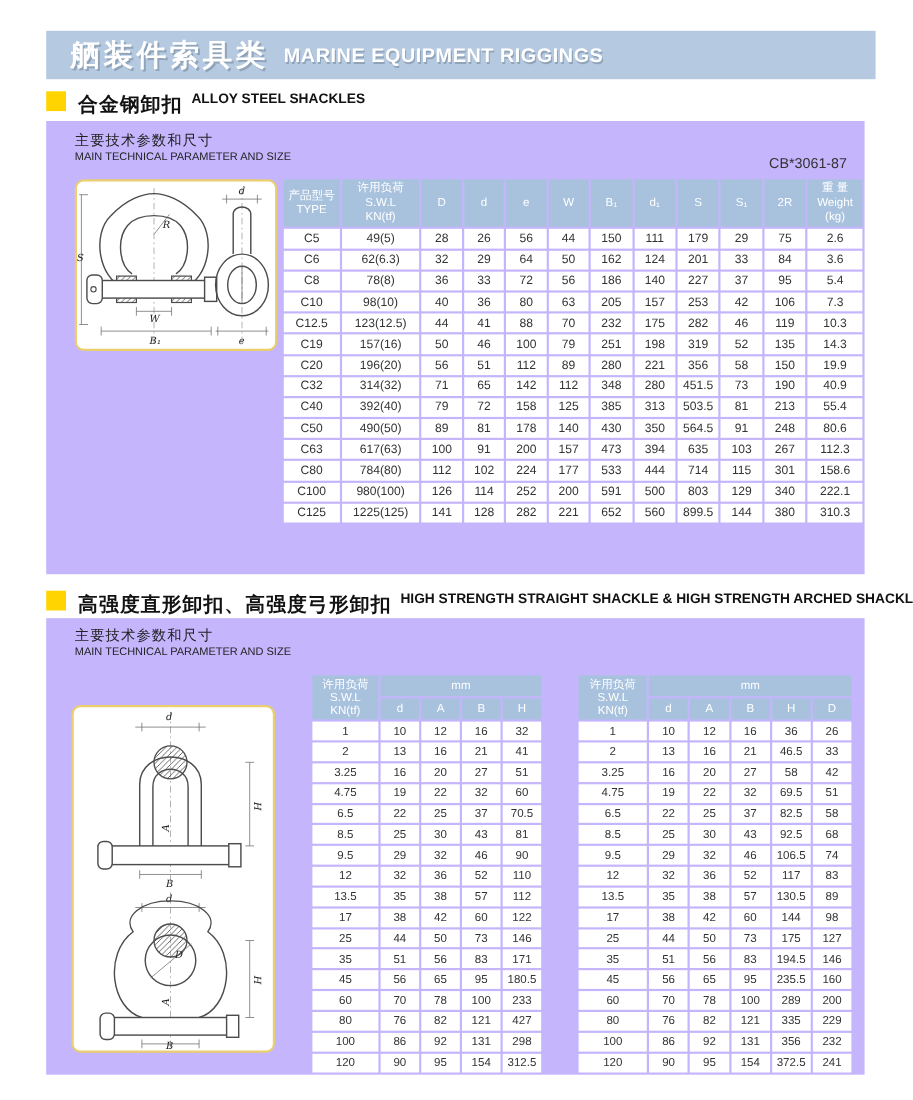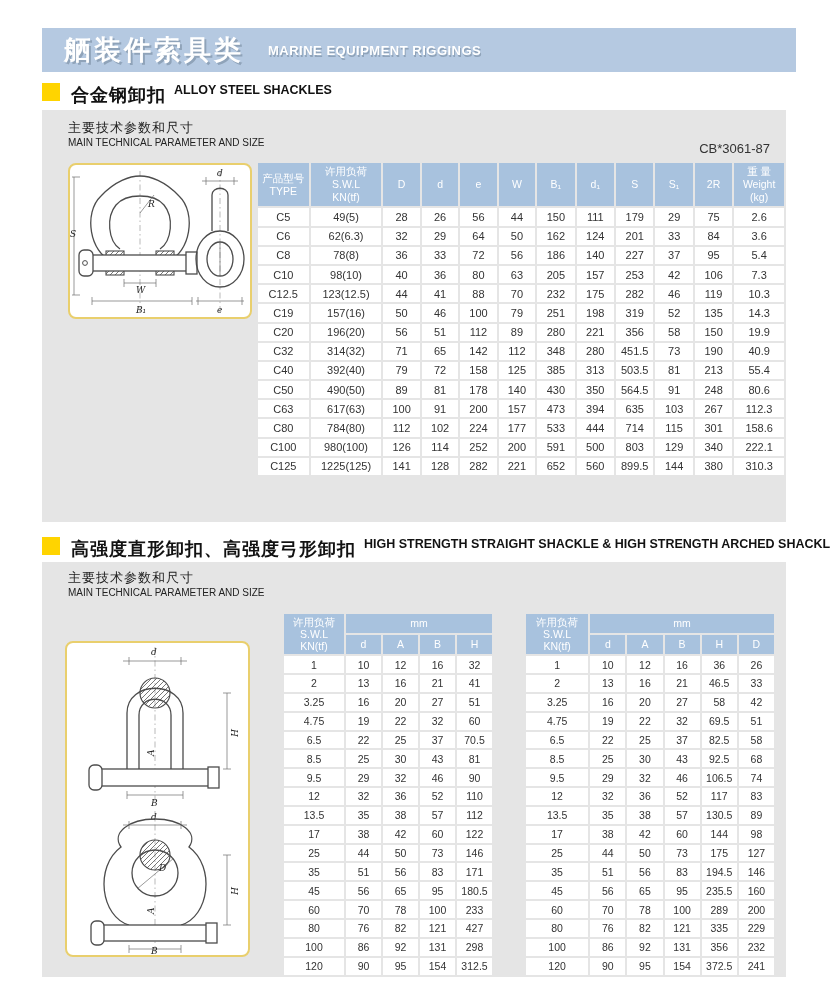--- a/index.html
+++ b/index.html
@@ -12,32 +12,32 @@
   .banner{
     position:absolute;left:42px;top:28px;width:754px;height:44px;
     background:#b5c9e1;display:flex;align-items:center;box-sizing:border-box;
     padding-left:22px;
   }
   .banner .zh{
     font-size:27px;font-weight:bold;color:#fff;letter-spacing:3px;
     text-shadow:2px 2px 0 #8fa3b9;white-space:nowrap;
   }
   .banner .en{
-    font-size:13px;font-weight:bold;color:#fff;margin-left:24px;
+    font-size:18px;font-weight:bold;color:#fff;margin-left:14px;
     letter-spacing:.5px;text-shadow:1px 2px 0 #8fa3b9;white-space:nowrap;
   }
   
   .sec-title{position:absolute;left:42px;display:flex;height:20px;}
   #sec1-title{top:83px;}
   #sec2-title{top:537px;}
   .bullet{width:18px;height:18px;background:#ffd400;margin-right:11px;flex:none;}
   .sec-title .zh{font-size:18px;font-weight:bold;color:#121212;white-space:nowrap;letter-spacing:1px;}
   .sec-title .en{font-size:12.5px;font-weight:bold;color:#121212;margin-left:8px;white-space:nowrap;}
   
-  .panel{position:absolute;left:42px;width:744px;background:#e5e5e5;}
+  .panel{position:absolute;left:42px;width:744px;background:#c4b5fd;}
   #panel1{top:110px;height:412px;}
   #panel2{top:562px;height:415px;}
   .sub-zh{position:absolute;left:26px;font-size:13px;color:#222;letter-spacing:1px;}
   .sub-en{position:absolute;left:26px;font-size:10px;color:#222;}
   #panel1 .sub-zh{top:9px;}  #panel1 .sub-en{top:27px;}
   #panel2 .sub-zh{top:7px;}  #panel2 .sub-en{top:25px;}
   .standard{position:absolute;right:16px;top:31px;font-size:13px;color:#333;}
   
   .dbox{position:absolute;background:#fff;border:2px solid #e9cf6d;border-radius:8px;box-sizing:border-box;}
   #dbox1{left:26px;top:53px;width:184px;height:156px;}

